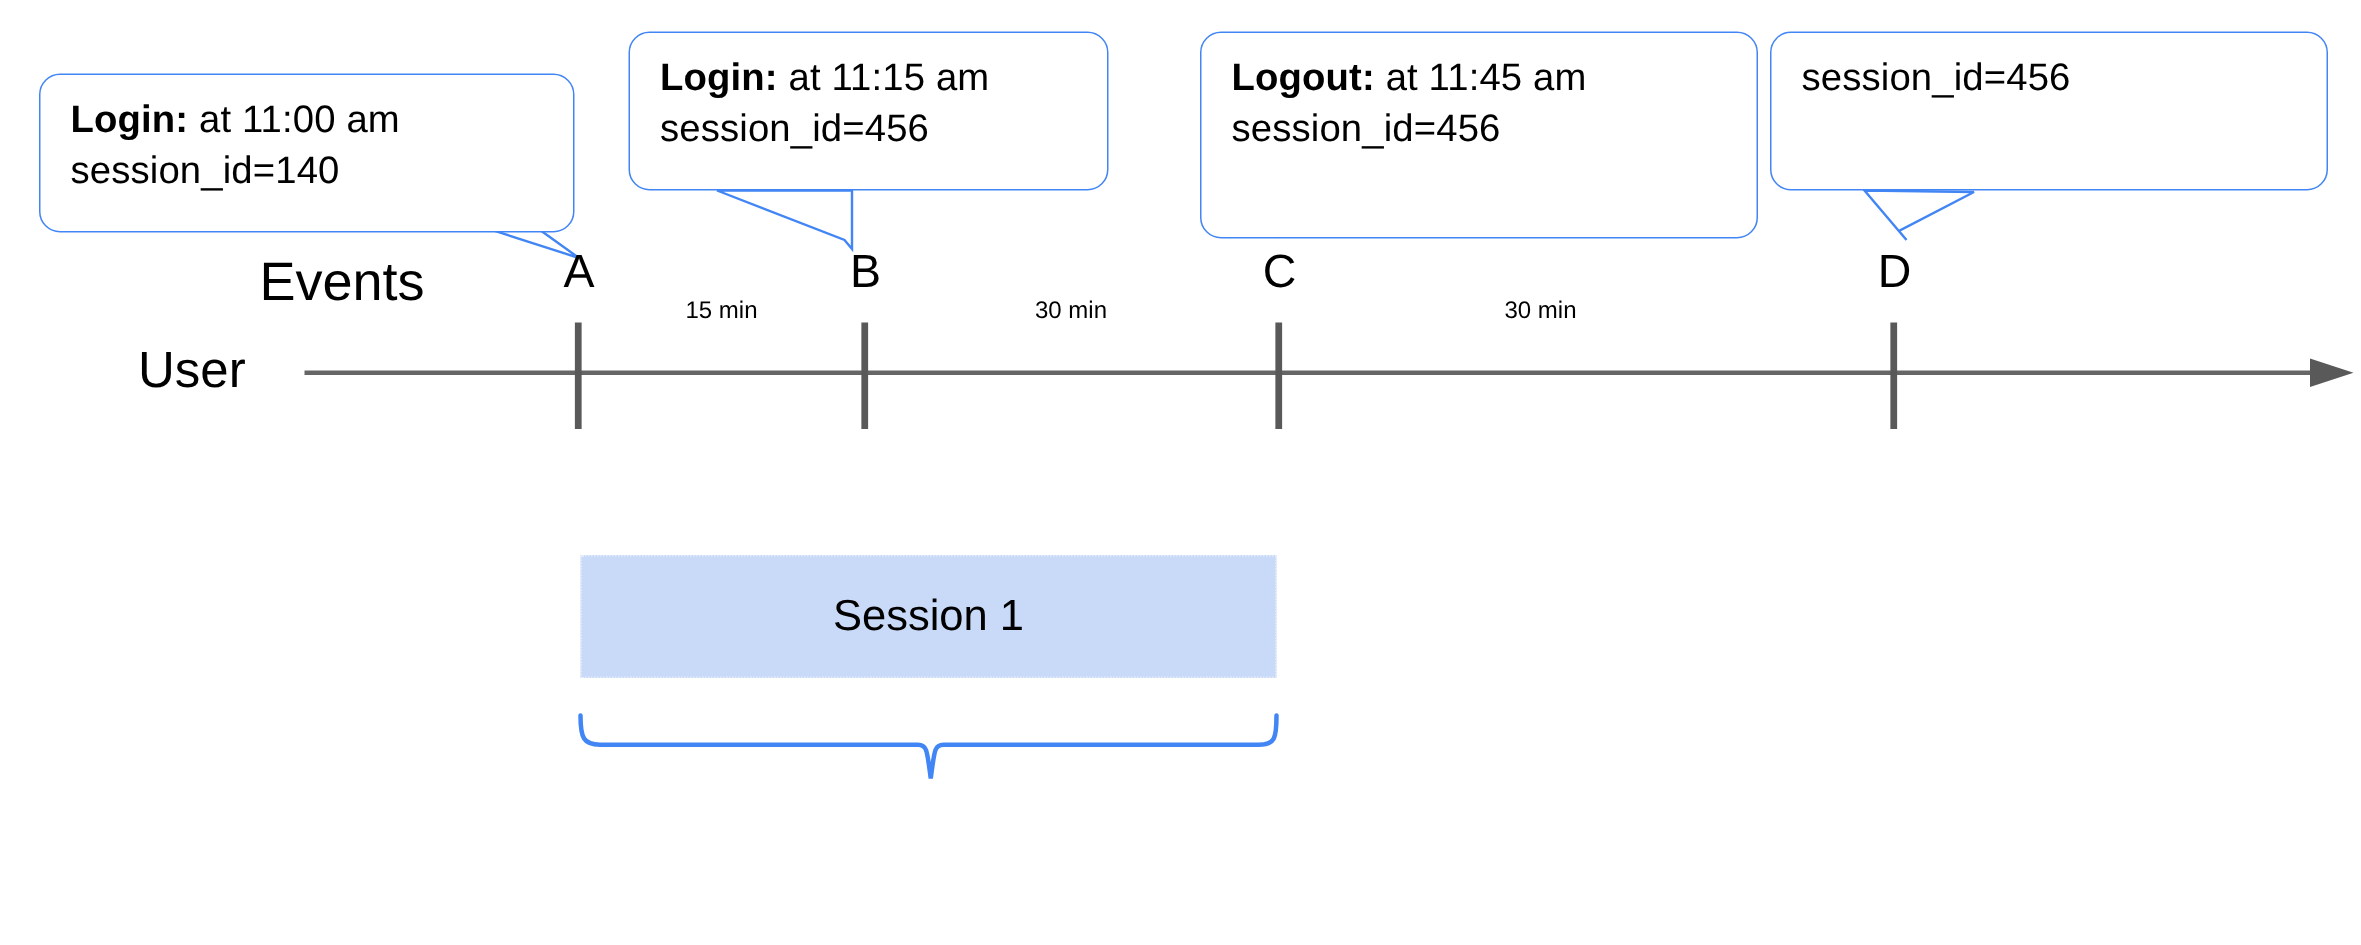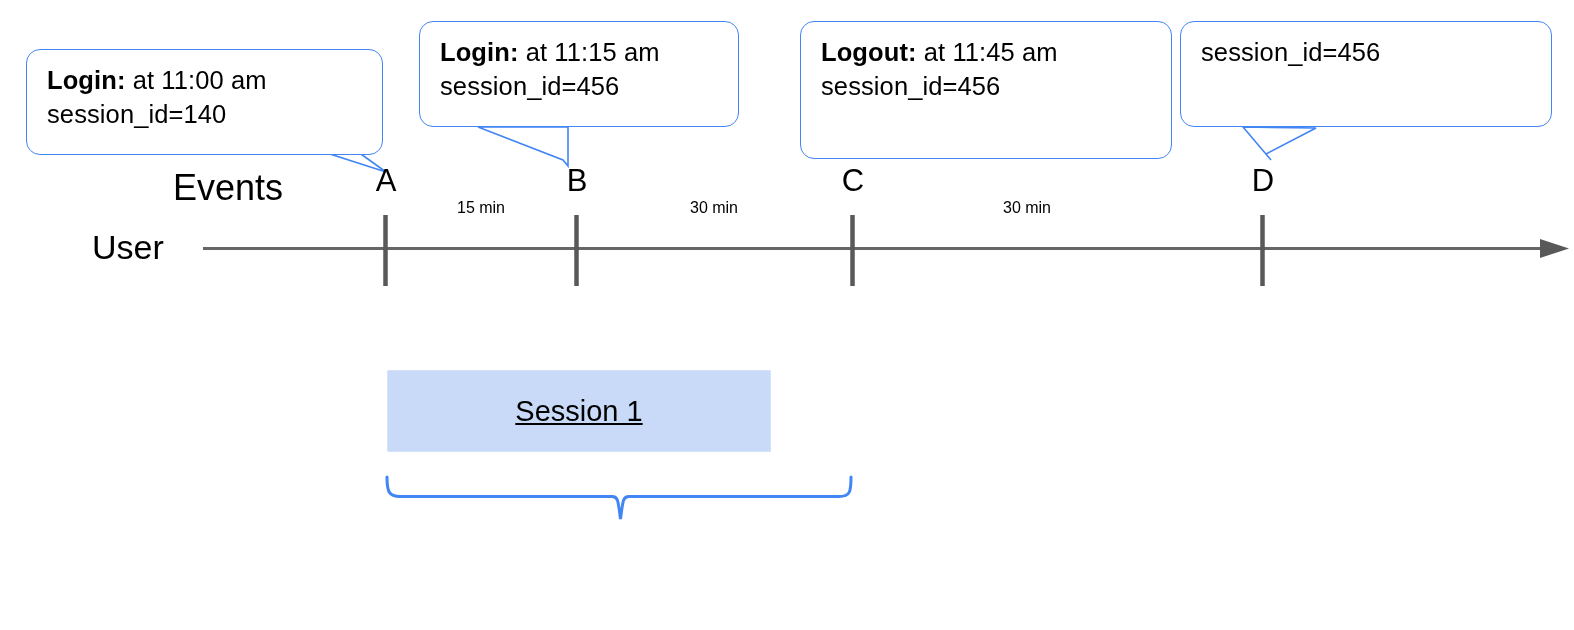--- a/index.html
+++ b/index.html
@@ -158,18 +158,18 @@
 
   <div class="evt-letter" style="left:366px; top:163px;">A</div>
   <div class="evt-letter" style="left:557px; top:163px;">B</div>
   <div class="evt-letter" style="left:833px; top:163px;">C</div>
   <div class="evt-letter" style="left:1243px; top:163px;">D</div>
 
   <div class="interval-label" style="left:411px; top:199px; width:140px;">15 min</div>
   <div class="interval-label" style="left:644px; top:199px; width:140px;">30 min</div>
   <div class="interval-label" style="left:957px; top:199px; width:140px;">30 min</div>
 
-  <div class="session-bar" style="left:387px; top:370px; width:384px; height:82px;text-decoration:underline;">
+  <div class="session-bar" style="left:387px; top:370px; width:464px; height:82px;">
     <span>Session 1</span>
   </div>
 
 
 </div>
 
 </body></html>

